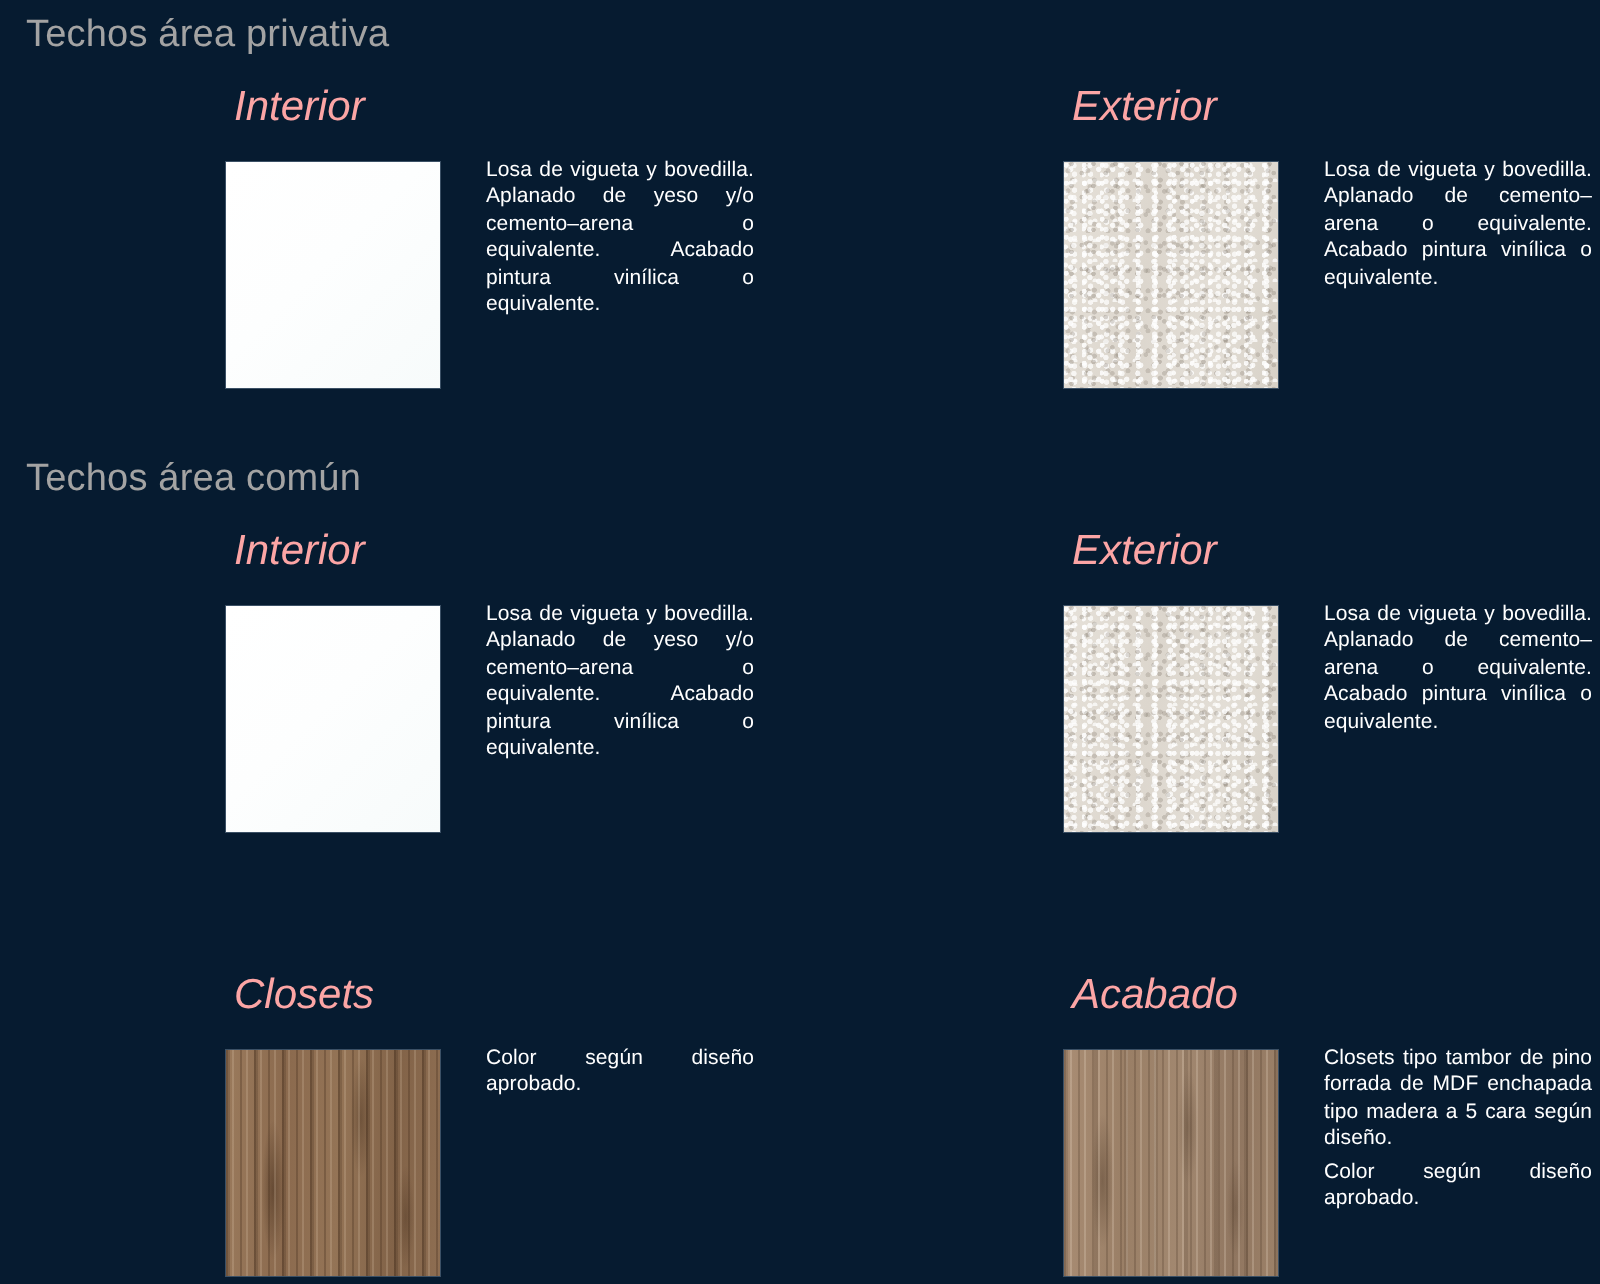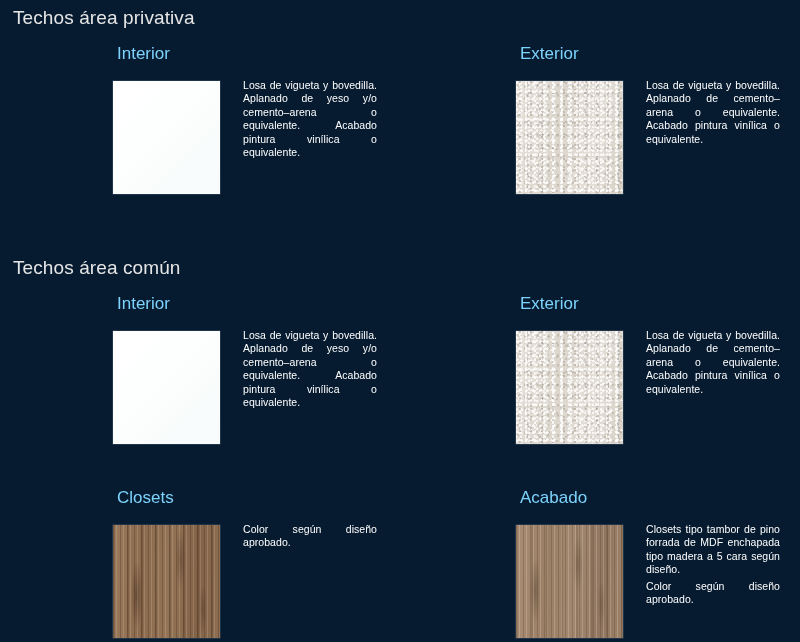--- a/index.html
+++ b/index.html
@@ -22,49 +22,50 @@
     height: 642px;
   }
 
   
   .section {
     position: absolute;
     left: 0;
     width: 800px;
   }
   #section-0 { top: 0px;   height: 222px; }
-  #section-1 { top: 222px; height: 222px; margin-top: 28px; }
+  #section-1 { top: 222px; height: 222px; }
   #section-2 { top: 444px; height: 198px; }
 
   .section-title {
     position: absolute;
     left: 13px;
     top: 7px;
     font-size: 19px;
     font-weight: 400;
     letter-spacing: 0.1px;
-    color: #e5e5e5;
+    color: #a3a3a3;
     white-space: nowrap;
   }
 
   
   .block {
     position: absolute;
     top: 44px;
   }
   .block.left  { left: 113px; }
-  .block.right { left: 516px; }
+  .block.right { left: 532px; }
 
   .block-title {
-    font-size: 17px;
+    font-size: 21px;
     font-weight: 400;
-    color: #7dd3fc;
+    color: #fca5a5;
     white-space: nowrap;
     margin: 0 0 17px 4px;
     line-height: 20px;
+    font-style: italic;
   }
 
   .block-body {
     position: relative;
     height: 129px;
   }
 
   
   .swatch {
     position: absolute;

